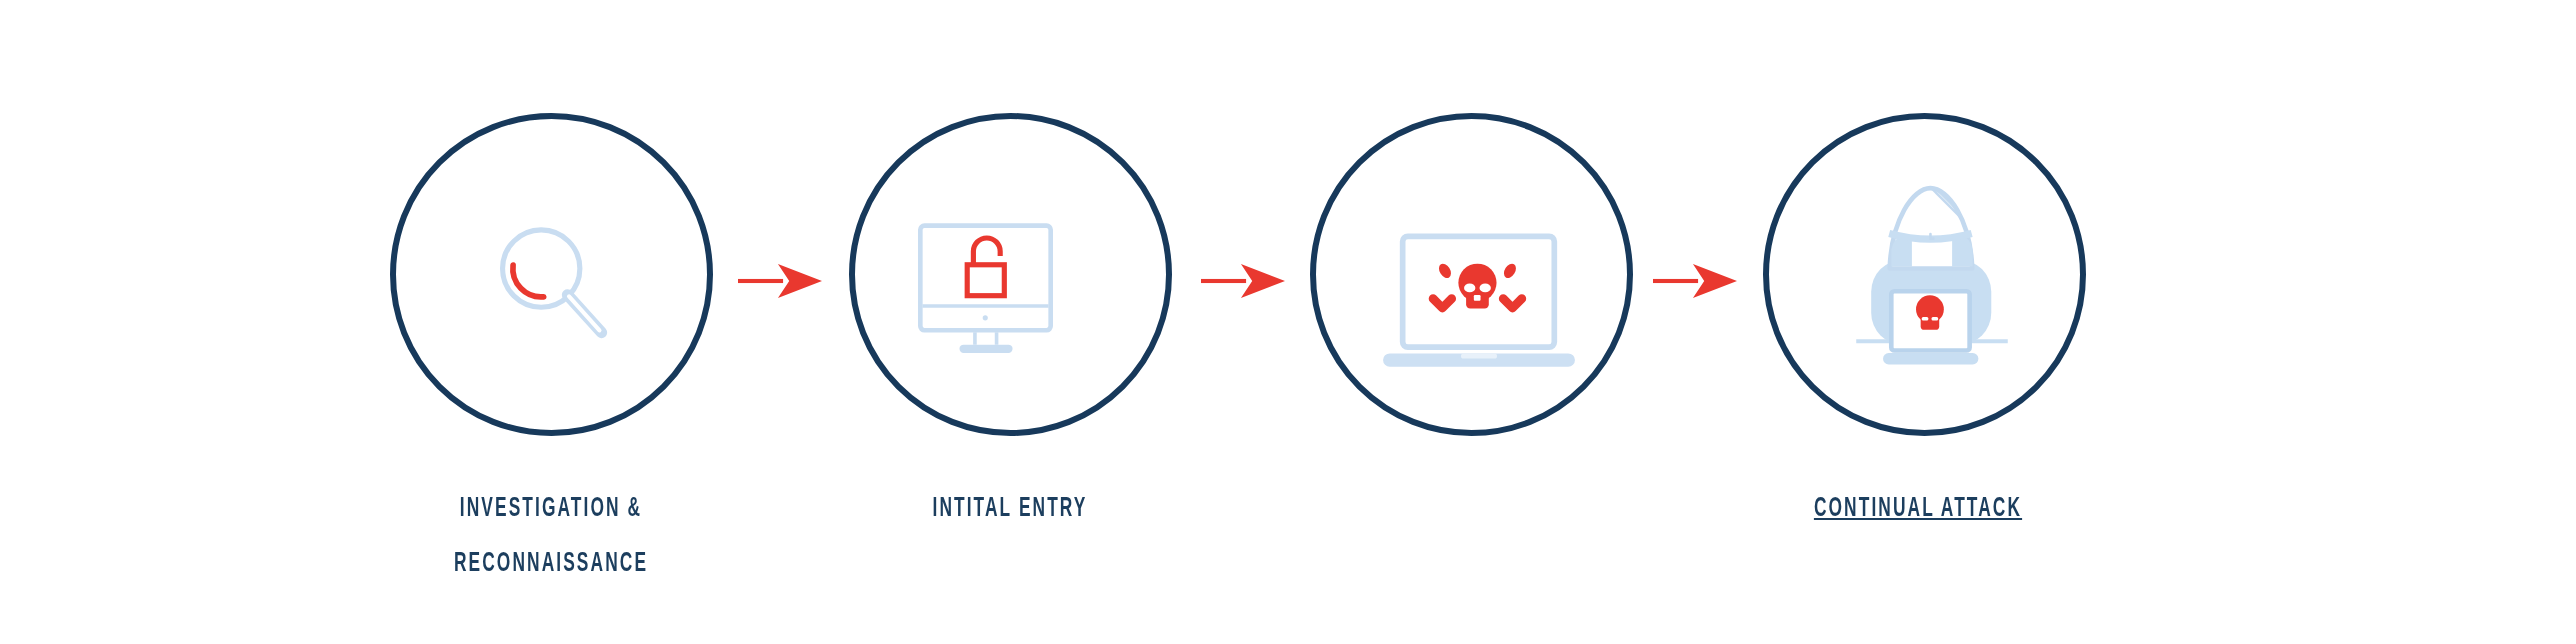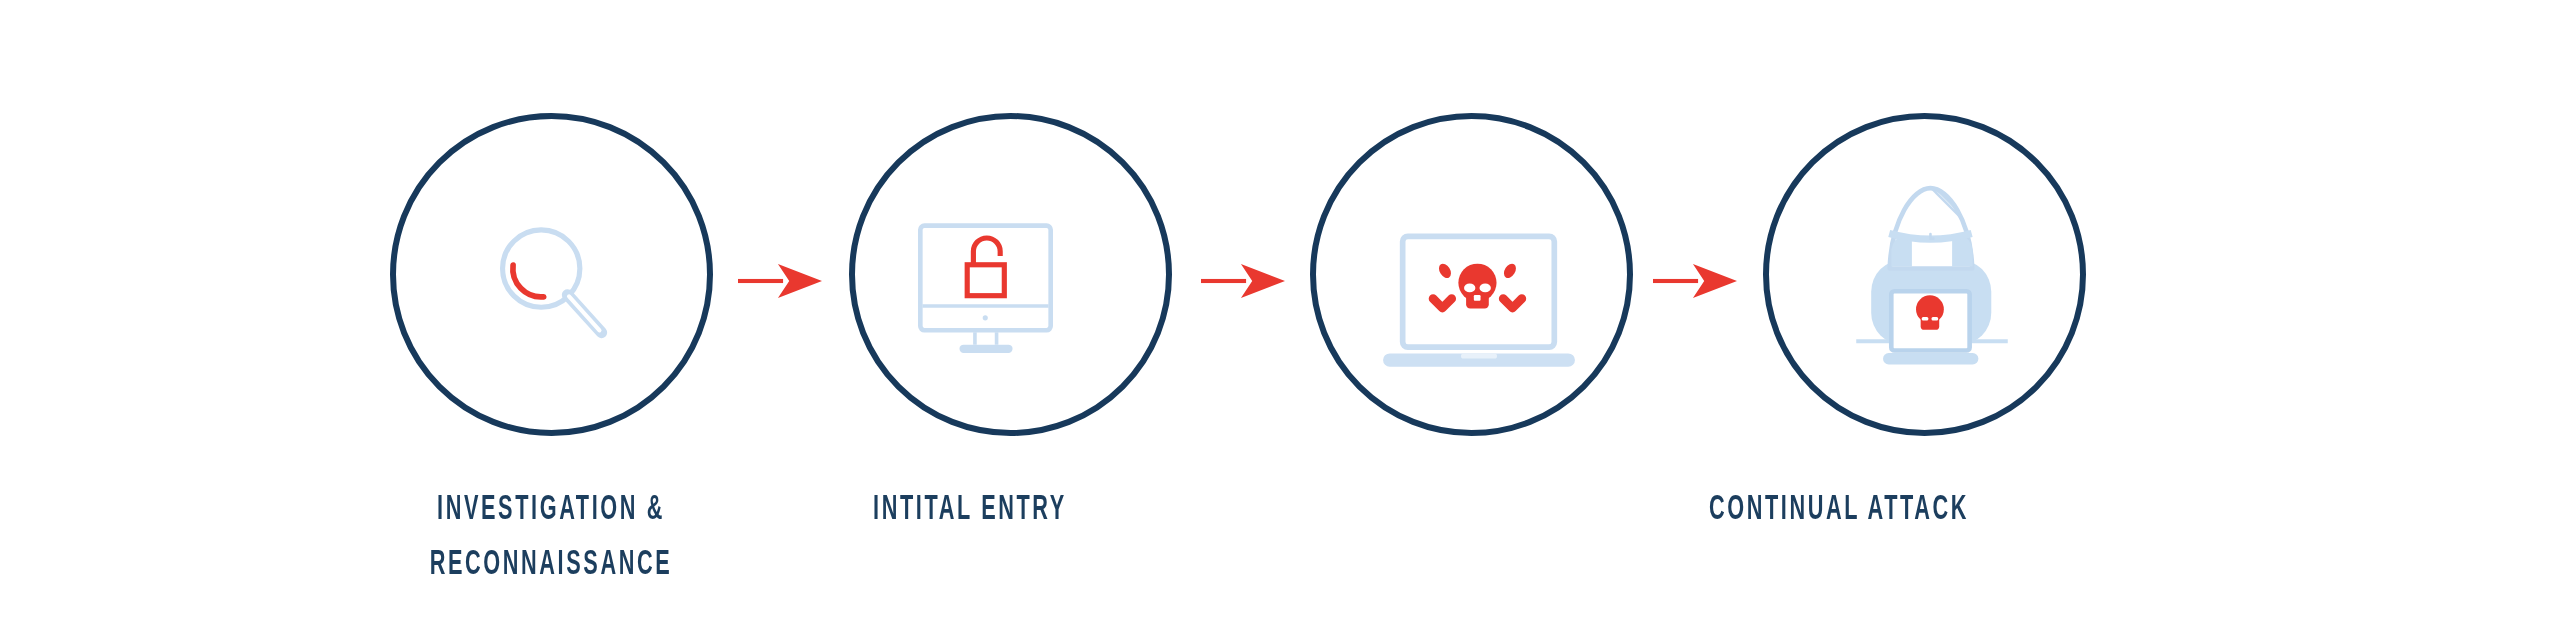--- a/index.html
+++ b/index.html
@@ -26,35 +26,35 @@
   .c3{left:1310px;}
   .c4{left:1763px;}
   .icon-svg{position:absolute;}
   .label{
     position:absolute;
     top:479px;
     width:464px;
     text-align:center;
     color:#1c3e5e;
     font-weight:bold;
-    font-size:35px;
+    font-size:28px;
     line-height:55px;
     letter-spacing:0.12em;
   }
   .label .ln{
     display:block;
     transform:scaleX(0.62);
     transform-origin:center;
     white-space:nowrap;
   }
   .label .ln:empty{display:none;}
   .l1{left:319px;}
-  .l2{left:738px;}
+  .l2{left:778px;}
   .l3{left:1239px;}
-  .l4{left:1607px;}
+  .l4{left:1686px;text-decoration:underline;}
   .arrow{position:absolute;top:264px;}
   .a1{left:738px;}
   .a2{left:1201px;}
   .a3{left:1653px;}
 </style>
 </head>
 <body>
 
 <div class="canvas">
 

